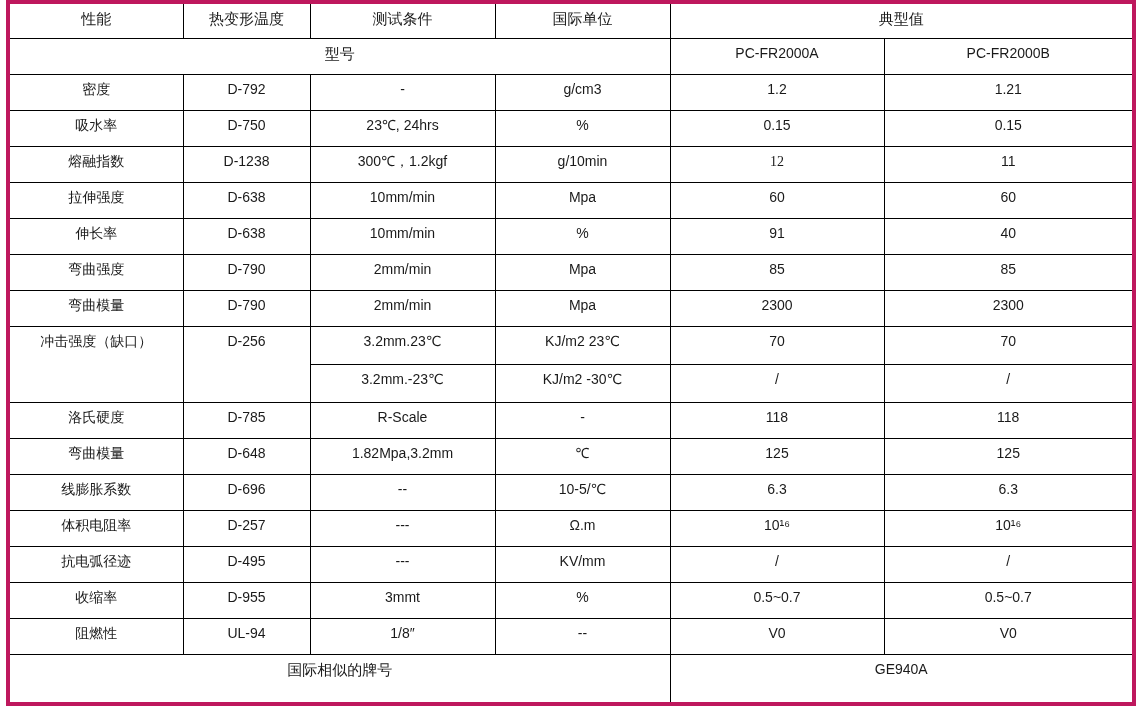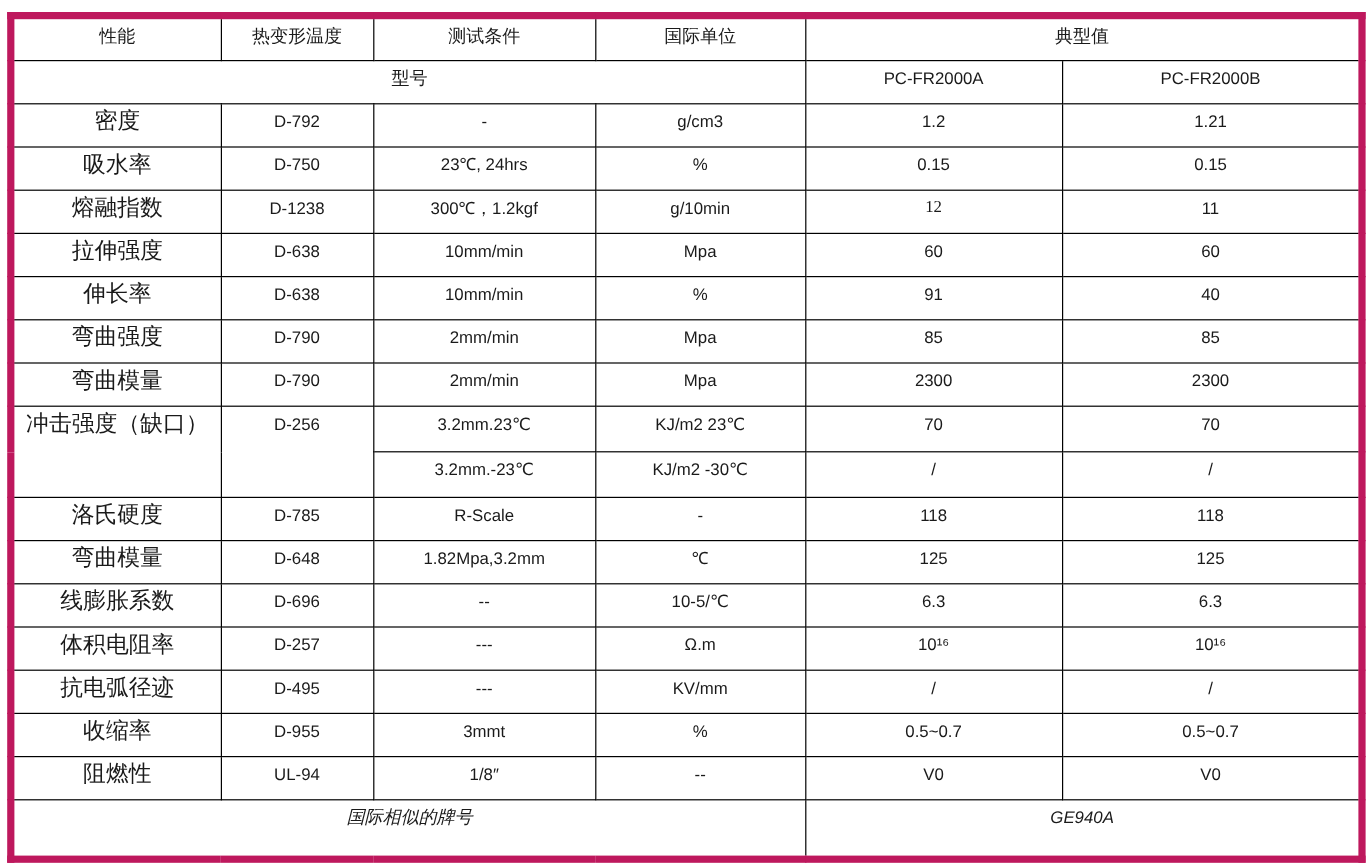--- a/index.html
+++ b/index.html
@@ -2,36 +2,36 @@
 <html><head>
 <meta charset="utf-8">
 <style>
   html,body{margin:0;padding:0;}
   body{
     width:1138px;height:719px;background:#ffffff;position:relative;
     font-family:"Liberation Sans","DejaVu Sans",sans-serif;color:#1a1a1a;
     -webkit-font-smoothing:antialiased;
   }
   table.tbl{
-    position:absolute;left:6px;top:10px;
+    position:absolute;left:6px;top:0;
     border-collapse:collapse;table-layout:fixed;width:1126px;
-    border:6px solid #be185d;
+    border:4px solid #be185d;
   }
   .tbl td{
     border:1px solid #000;
     text-align:center;vertical-align:top;
     padding:5px 2px 10px 2px;
     font-size:14px;line-height:19px;
     overflow:hidden;white-space:nowrap;
   }
-  .tbl td.prop{font-size:19px;}
+  .tbl td.prop{font-size:14px;}
   .tbl td.cn{font-size:15px;}
   .h36{height:36px;}
   .h38{height:38px;}
-  .h49{height:49px;font-style:italic;}
+  .h49{height:49px;}
   .serif{font-family:Liberation Sans, sans-serif;}
   .vmid{vertical-align:middle;padding-bottom:5px;}
   .nudge-sm{padding-right:62px;font-family:Liberation Serif, serif;}   
   .nudge-lg{padding-right:164px;}  
 </style>
 </head>
 <body>
 
 <table class="tbl">
   <colgroup>

